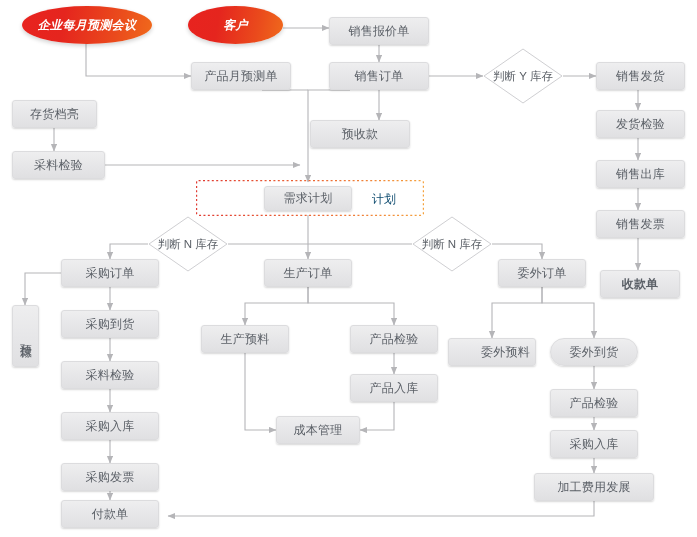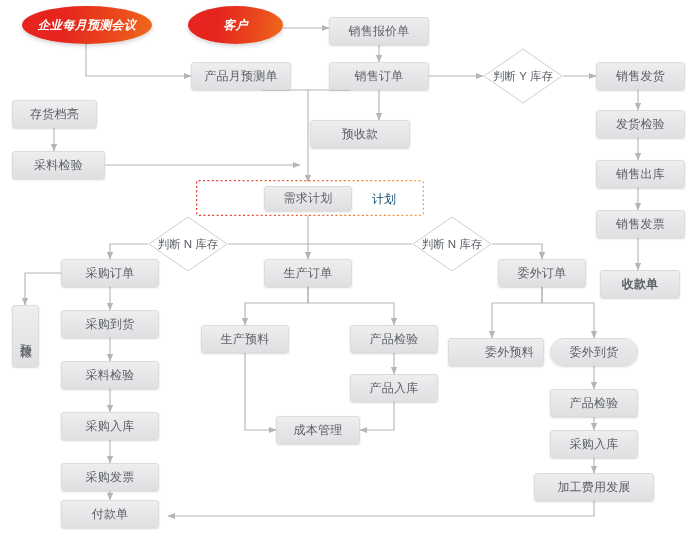--- a/index.html
+++ b/index.html
@@ -238,21 +238,21 @@
   <div class="box" style="left:201px;top:325px;width:88px;height:28px;">生产预料</div>
 
   <div class="box" style="left:350px;top:325px;width:88px;height:28px;">产品检验</div>
 
   <div class="box" style="left:350px;top:374px;width:88px;height:28px;">产品入库</div>
 
   <div class="box" style="left:276px;top:416px;width:84px;height:28px;">成本管理</div>
 
   <div class="box" style="left:498px;top:259px;width:88px;height:28px;">委外订单</div>
 
-  <div class="box" style="left:448px;top:338px;width:96px;height:28px;padding-left:27px;">委外预料</div>
+  <div class="box" style="left:448px;top:338px;width:88px;height:28px;padding-left:27px;">委外预料</div>
 
   <div class="box" style="left:550px;top:338px;width:88px;height:28px;border-radius:14px;">委外到货</div>
 
   <div class="box" style="left:550px;top:389px;width:88px;height:28px;">产品检验</div>
 
   <div class="box" style="left:550px;top:430px;width:88px;height:28px;">采购入库</div>
 
   <div class="box" style="left:534px;top:473px;width:120px;height:28px;">加工费用发展</div>
 
 </div>

